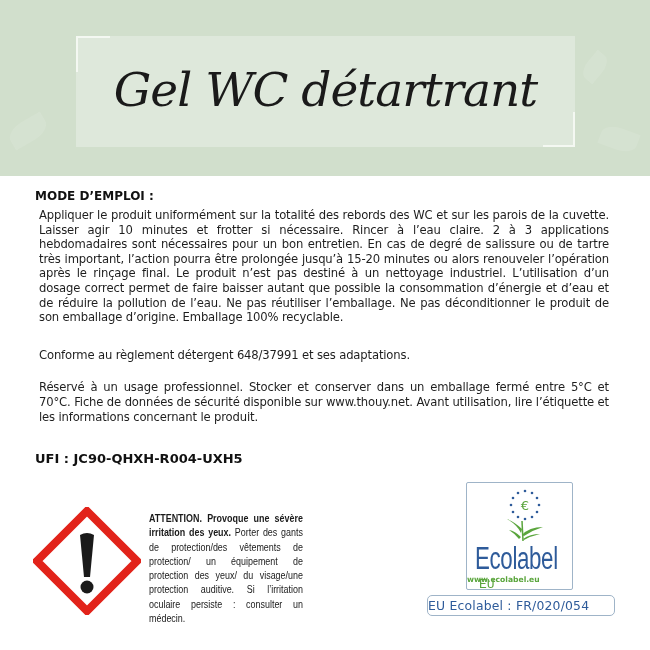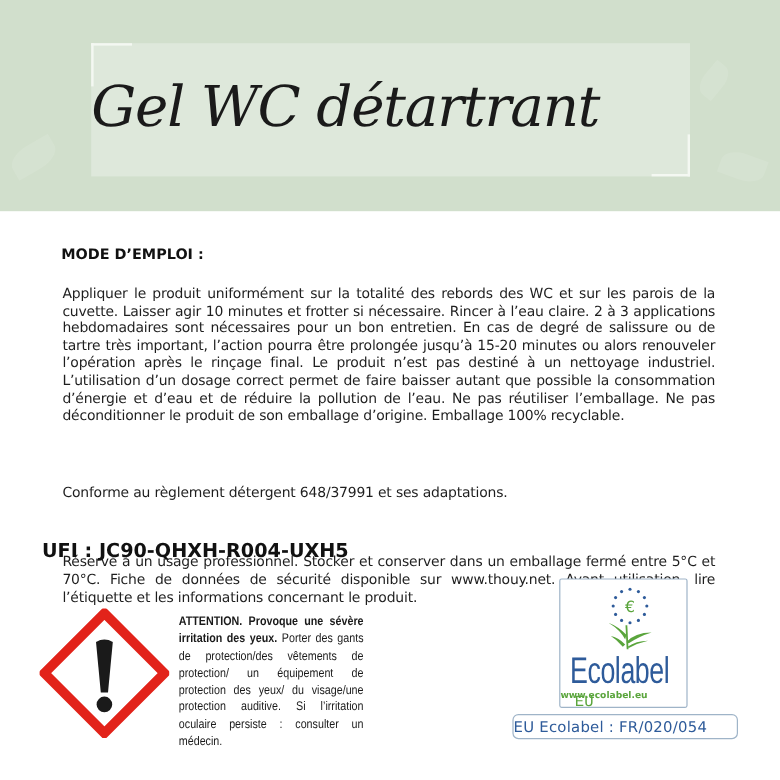--- a/index.html
+++ b/index.html
@@ -20,43 +20,43 @@
     .title-box {
       position: absolute; left: 76px; top: 36px; width: 499px; height: 111px;
       background: #dee8db;
     }
     .corner-tl-h { position:absolute; left:76px; top:36px; width:34px; height:2px; background:#f4f8f2; }
     .corner-tl-v { position:absolute; left:76px; top:36px; width:2px; height:36px; background:#f4f8f2; }
     .corner-br-h { position:absolute; left:543px; top:145px; width:32px; height:2px; background:#f4f8f2; }
     .corner-br-v { position:absolute; left:573px; top:112px; width:2px; height:35px; background:#f4f8f2; }
     .title {
       position: absolute; left: 76px; top: 50px; width: 499px; height: 80px;
-      text-align: left;
+      text-align: center;
       font-family: "DejaVu Serif", "Liberation Serif", serif;
       font-style: italic; font-weight: normal;
       font-size: 47px; line-height: 80px; letter-spacing: -1px;
       color: #1a1a1a;
     }
     .content {
       position: absolute; left: 35px; top: 189px; width: 578px;
       font-size: 11.6px; line-height: 14.6px;
     }
     .section-heading {
       font-weight: bold; font-size: 12px; line-height: 15px;
-      margin: 16px; color: #111;
+      margin: 0; color: #111;
     }
     .section-body {
-      margin: 17px; text-align: justify; text-align-last: left;
+      margin: 4px; text-align: justify; text-align-last: left;
       letter-spacing: -0.15px;
     }
     .gap1 { height: 15px; }
     .gap2 { height: 10px; }
     .ufi {
       position: absolute; left: 35px; top: 451px;
-      font-weight: bold; font-size: 16px; line-height: 15px; color: #111;
+      font-weight: bold; font-size: 13px; line-height: 15px; color: #111;
     }
     .hazard {
       position: absolute; left: 33px; top: 507px; width: 108px; height: 108px;
     }
     .warning {
       position: absolute; left: 149px; top: 512px; width: 154px;
       font-family: "Liberation Sans", sans-serif;
       font-size: 10.4px; line-height: 14.3px;
       text-align: justify; text-align-last: left;
       transform: scaleX(0.86); transform-origin: left top;

